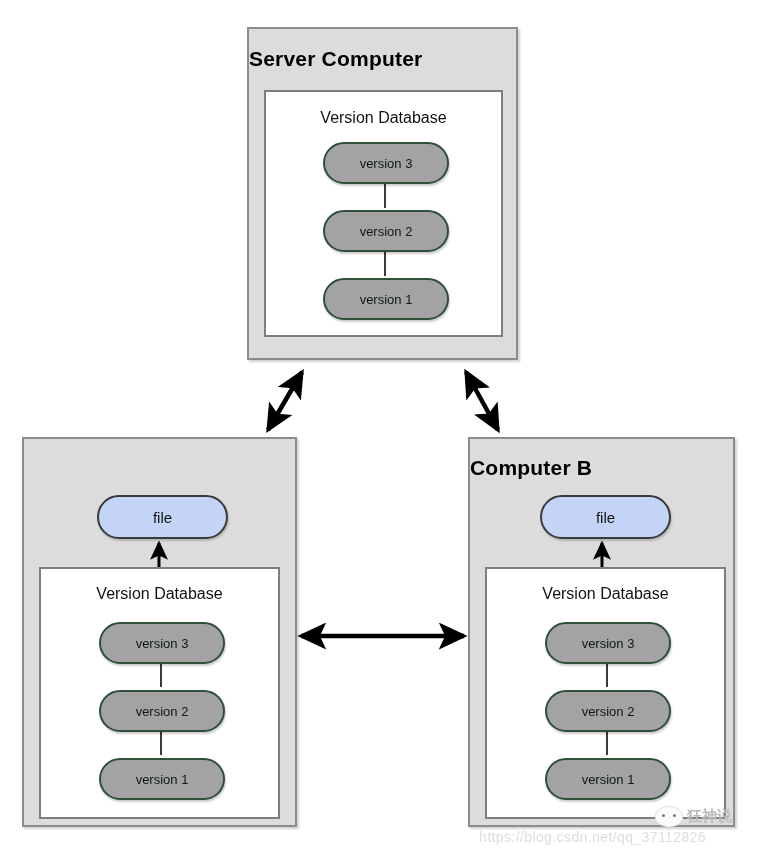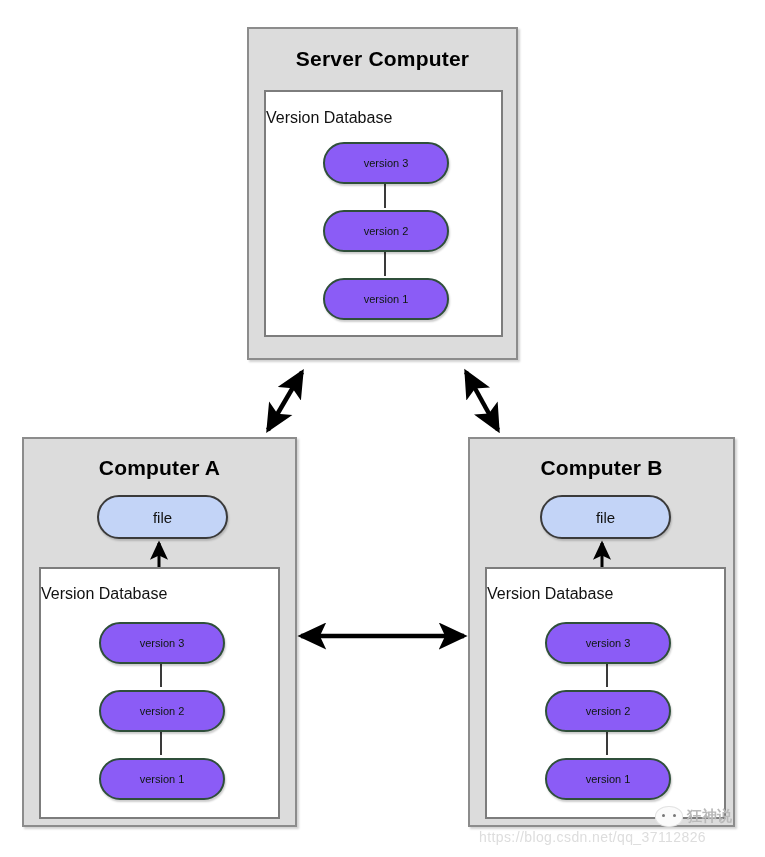--- a/index.html
+++ b/index.html
@@ -38,21 +38,21 @@
     position: absolute;
     box-sizing: border-box;
     background: #dcdcdc;
     border: 2px solid #8c8c8c;
     box-shadow: 2px 2px 2px rgba(0,0,0,0.18);
     z-index: 3;
   }
   .machine-title {
     position: absolute;
     left: 0; right: 0;
-    text-align: center;
+    text-align: left;
     font-weight: bold;
     color: #000000;
     font-size: 21px;
     letter-spacing: 0.2px;
   }
 
   
   .file-pill {
     position: absolute;
     box-sizing: border-box;
@@ -71,36 +71,36 @@
   .vdb {
     position: absolute;
     box-sizing: border-box;
     background: #ffffff;
     border: 2px solid #7d7d7d;
     z-index: 4;
   }
   .vdb-title {
     position: absolute;
     left: 0; right: 0;
-    text-align: left;
+    text-align: center;
     font-size: 16px;
     color: #111111;
   }
 
   
   .vpill {
     position: absolute;
     box-sizing: border-box;
-    background: #8b5cf6;
+    background: #a3a3a3;
     border: 2.5px solid #2f4f3a;
     border-radius: 26px;
     display: flex;
     align-items: center;
     justify-content: center;
-    font-size: 11px;
+    font-size: 13px;
     color: #0d180f;
     box-shadow: 1px 2px 2px rgba(0,0,0,0.20);
     z-index: 5;
   }
   .vlink {
     position: absolute;
     width: 2px;
     background: #3a3a3a;
     z-index: 4;
   }
@@ -172,21 +172,20 @@
       <div class="vlink" style="left:118px; top:90px; height:26px;"></div>
       <div class="vlink" style="left:118px; top:158px; height:26px;"></div>
 
       <div class="vpill" style="left:57px; top:50px; width:126px; height:42px;">version 3</div>
       <div class="vpill" style="left:57px; top:118px; width:126px; height:42px;">version 2</div>
       <div class="vpill" style="left:57px; top:186px; width:126px; height:42px;">version 1</div>
     </div>
   </div>
 
   <div class="machine" style="left:22px; top:437px; width:275px; height:390px;">
-    <div class="machine-title" style="top:17px;">Computer A</div>
 
     <div class="file-pill" style="left:73px; top:56px; width:131px; height:44px;">file</div>
 
     <div class="vdb" style="left:15px; top:128px; width:241px; height:252px;">
       <div class="vdb-title" style="top:16px;">Version Database</div>
 
       <div class="vlink" style="left:119px; top:93px; height:25px;"></div>
       <div class="vlink" style="left:119px; top:161px; height:25px;"></div>
 
       <div class="vpill" style="left:58px; top:53px; width:126px; height:42px;">version 3</div>

